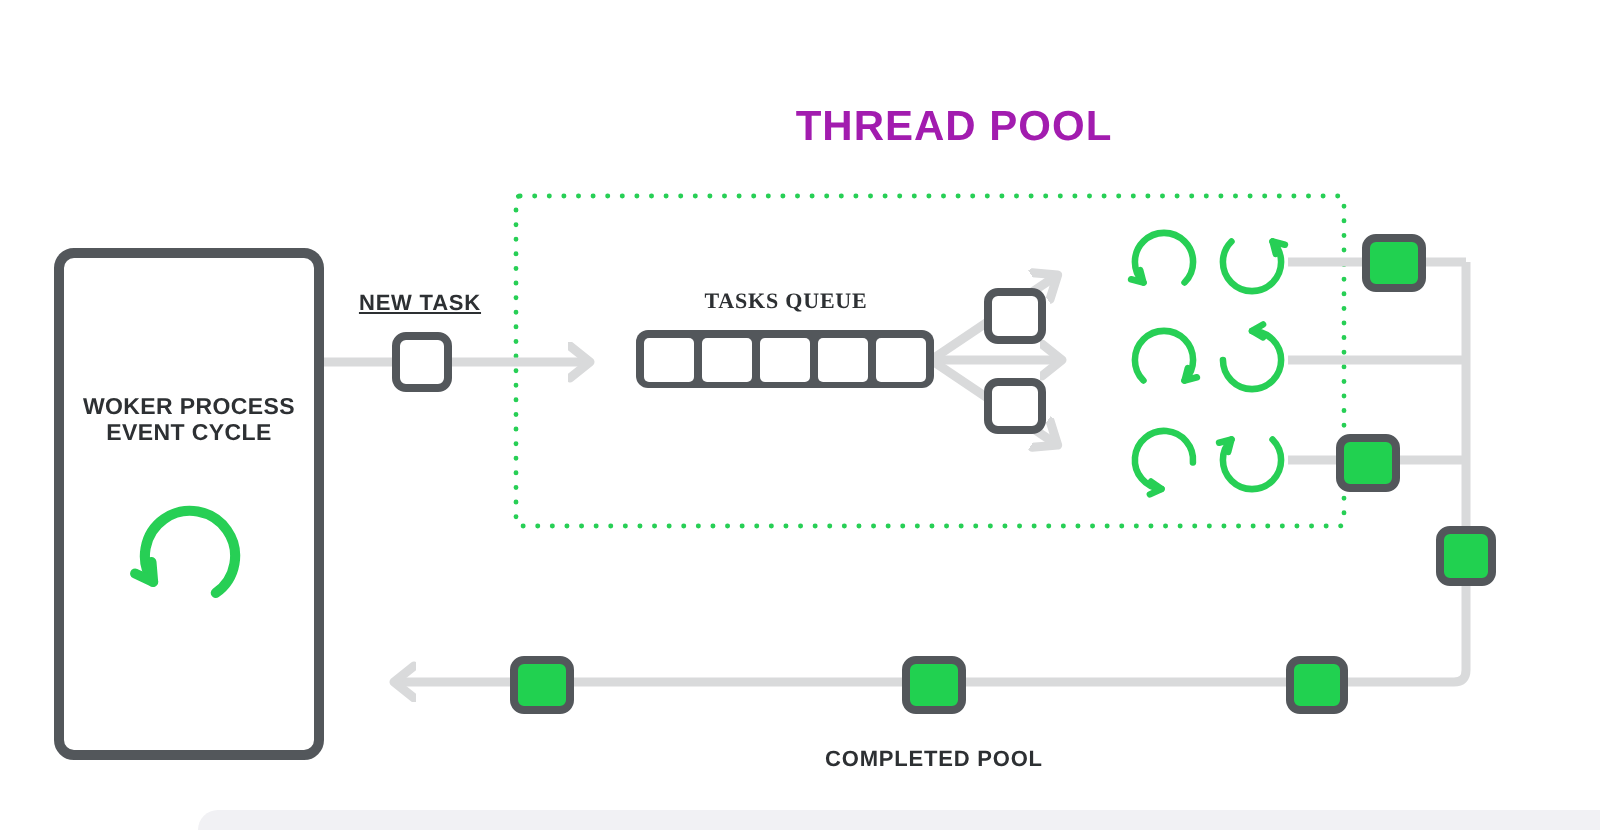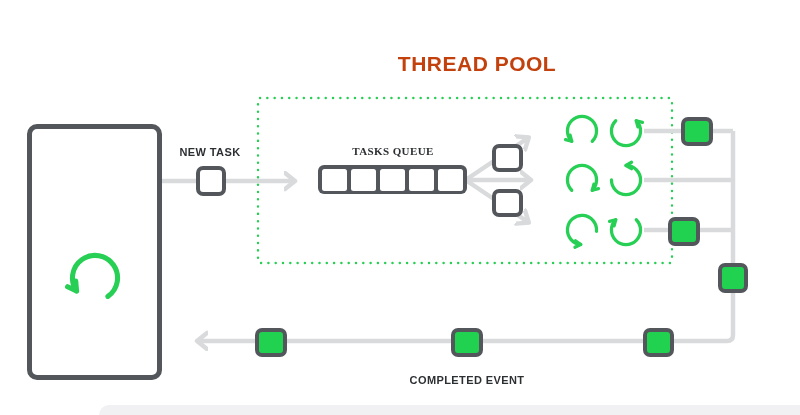--- a/index.html
+++ b/index.html
@@ -5,27 +5,27 @@
   html,body{margin:0;padding:0;}
   body{
     width:800px;height:415px;position:relative;overflow:hidden;
     background:#ffffff;
     font-family:"Liberation Sans","DejaVu Sans",sans-serif;
   }
   .abs{position:absolute;}
   
   .diagram-title{
     left:377px;top:52px;width:200px;text-align:center;
-    font-size:21px;font-weight:700;color:#c2410c;letter-spacing:.5px;
+    font-size:21px;font-weight:700;color:#a21caf;letter-spacing:.5px;
   }
   .small-label{
     font-size:11px;font-weight:700;color:#2d3033;letter-spacing:.4px;
     text-align:center;
   }
-  .new-task-label{left:160px;top:146px;width:100px;}
+  .new-task-label{left:160px;top:146px;width:100px;text-decoration:underline;}
   .tasks-queue-label{left:343px;top:145px;width:100px;font-family:Liberation Serif, serif;}
   .completed-label{left:397px;top:374px;width:140px;}
   
   .worker-box{
     left:27px;top:124px;width:135px;height:256px;box-sizing:border-box;
     border:5px solid #53575b;border-radius:10px;background:#fff;
   }
   .worker-label{
     position:absolute;left:0;top:69px;width:100%;text-align:center;
     font-size:11.5px;font-weight:700;color:#2d3033;line-height:13px;letter-spacing:.2px;
@@ -107,20 +107,24 @@
     <g id="refresh-glyph">
       <path d="M 10.7 10.7 A 16 16 0 1 0 33.3 10.7" fill="none" stroke="#27cf55" stroke-width="3.6" stroke-linecap="round"></path>
       <path d="M 35.1 17.5 L 33.3 10.7 L 40.1 12.5" fill="none" stroke="#27cf55" stroke-width="3.6" stroke-linecap="round" stroke-linejoin="round"></path>
     </g>
   </defs>
 </svg>
 
 <div class="abs diagram-title">THREAD POOL</div>
 
 <div class="abs worker-box">
+  <div class="worker-label">
+    <span>WOKER PROCESS</span><br>
+    <span>EVENT CYCLE</span>
+  </div>
   <svg class="worker-refresh rot190" viewBox="0 0 44 44">
       <use href="#refresh-glyph"></use>
     </svg>
 </div>
 
 <div class="abs small-label new-task-label">NEW TASK</div>
 <div class="abs task-square sq-new-task"></div>
 
 <div class="abs small-label tasks-queue-label">TASKS QUEUE</div>
 <div class="abs queue">
@@ -153,15 +157,15 @@
     <use href="#refresh-glyph"></use>
   </svg>
 
 <div class="abs done-square sq-done-1"></div>
 <div class="abs done-square sq-done-2"></div>
 <div class="abs done-square sq-done-3"></div>
 <div class="abs done-square sq-done-4"></div>
 <div class="abs done-square sq-done-5"></div>
 <div class="abs done-square sq-done-6"></div>
 
-<div class="abs small-label completed-label">COMPLETED EVENT</div>
+<div class="abs small-label completed-label">COMPLETED POOL</div>
 
 <div class="abs footer-band"></div>
 
 </body></html>

